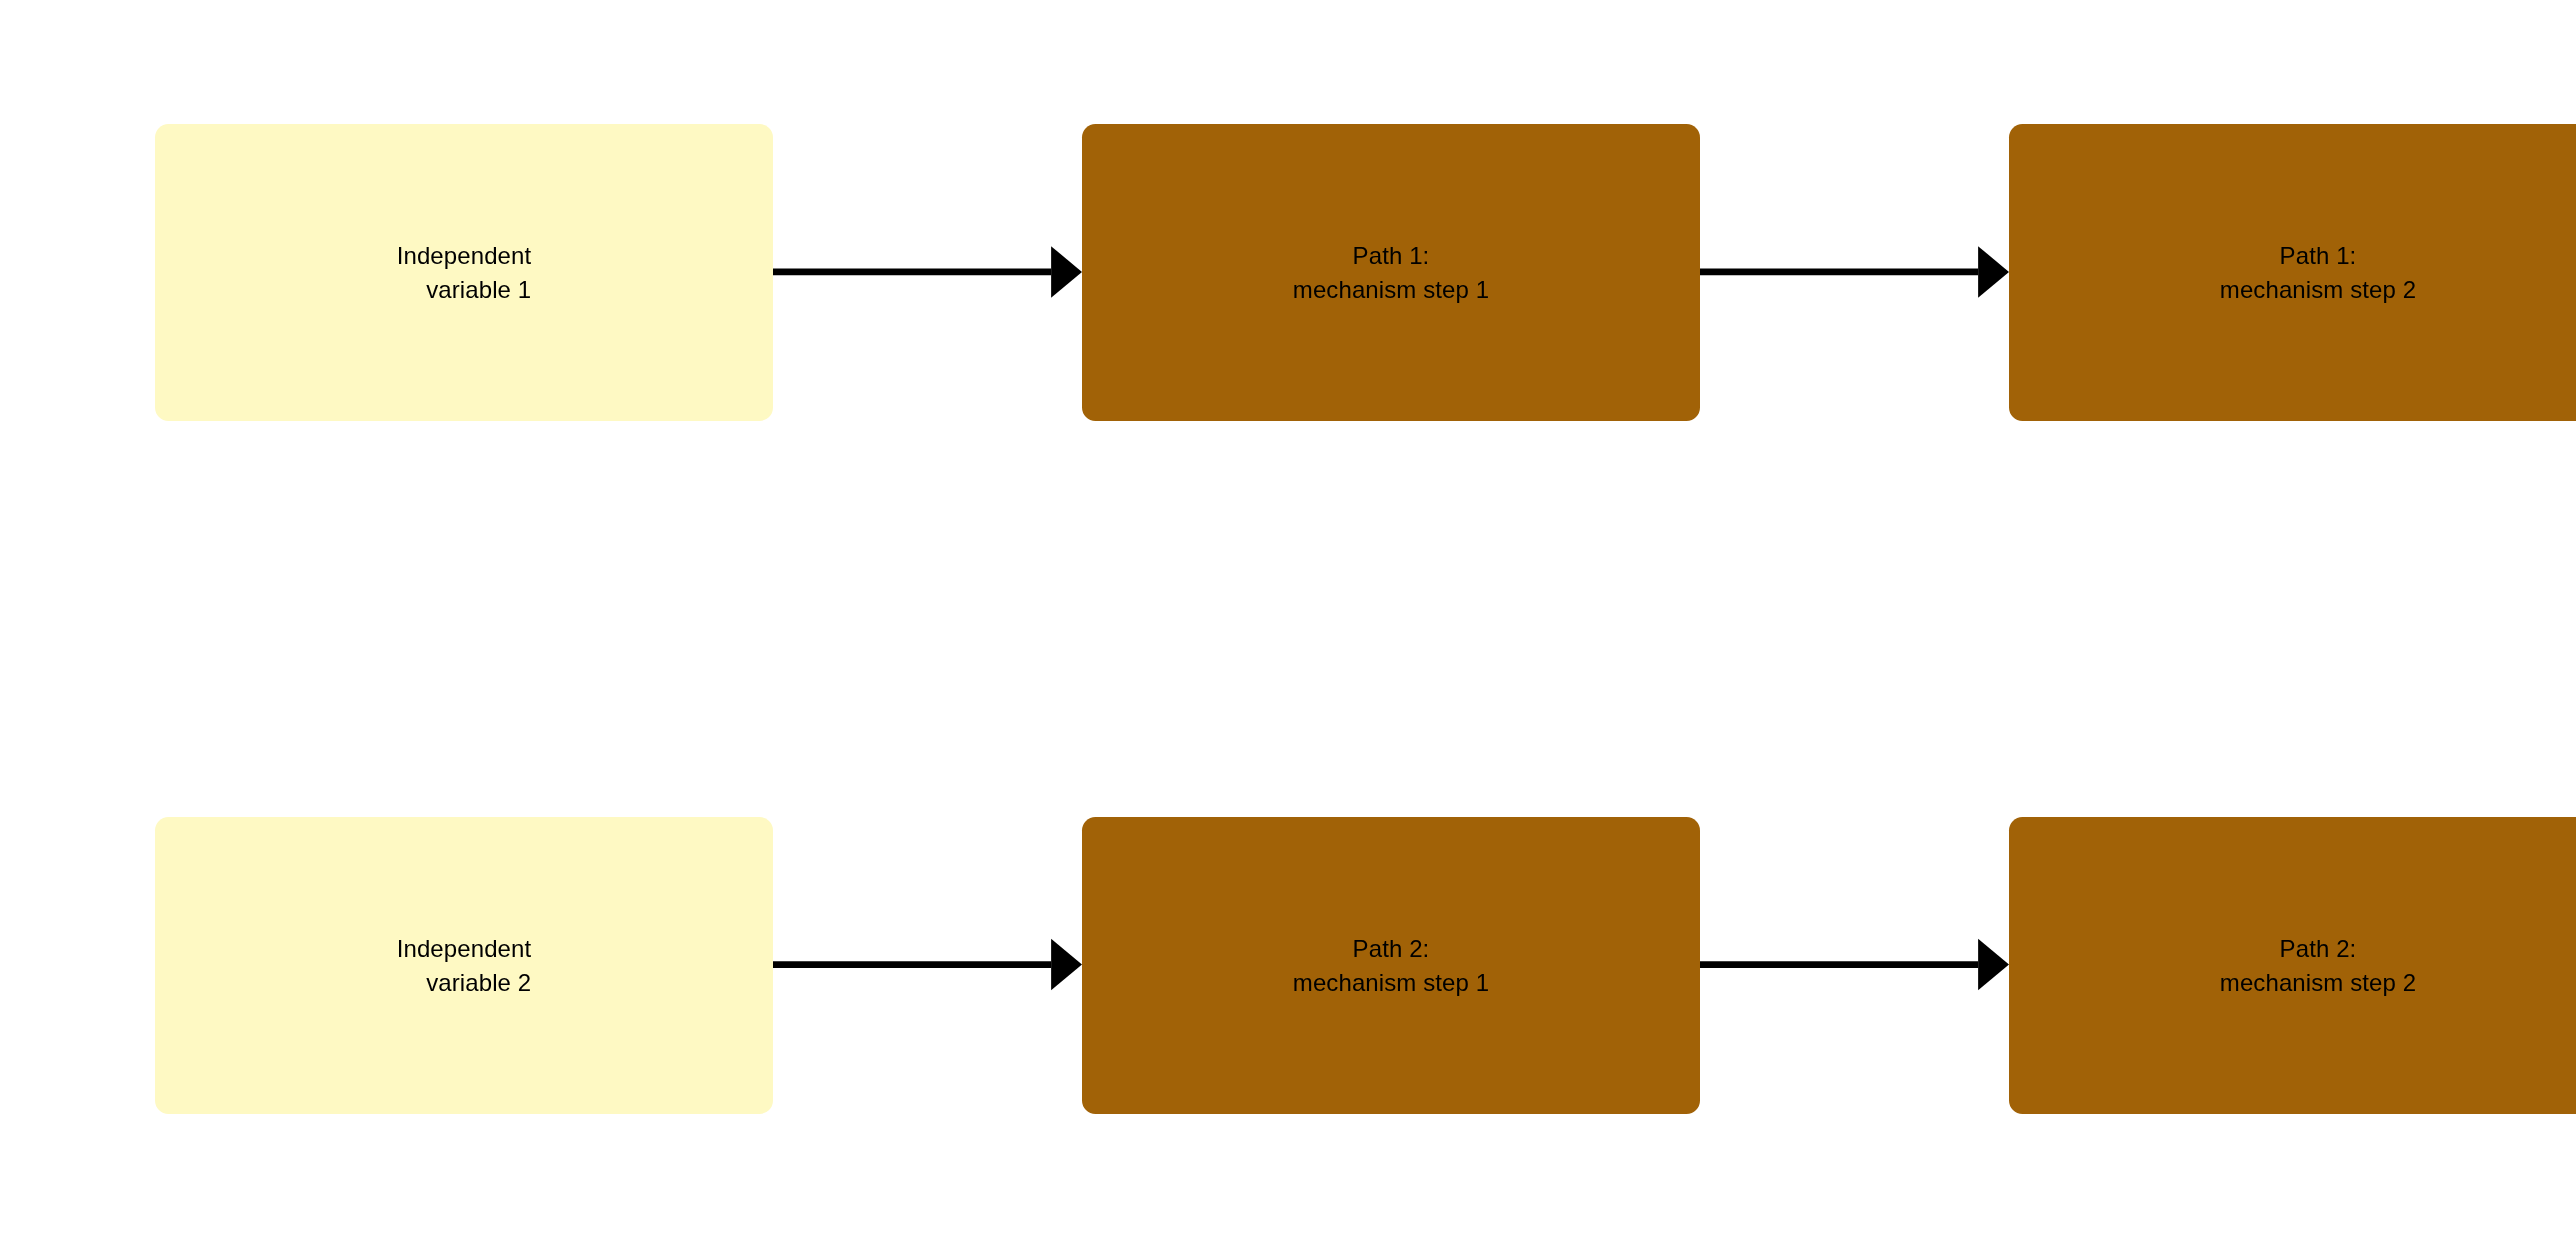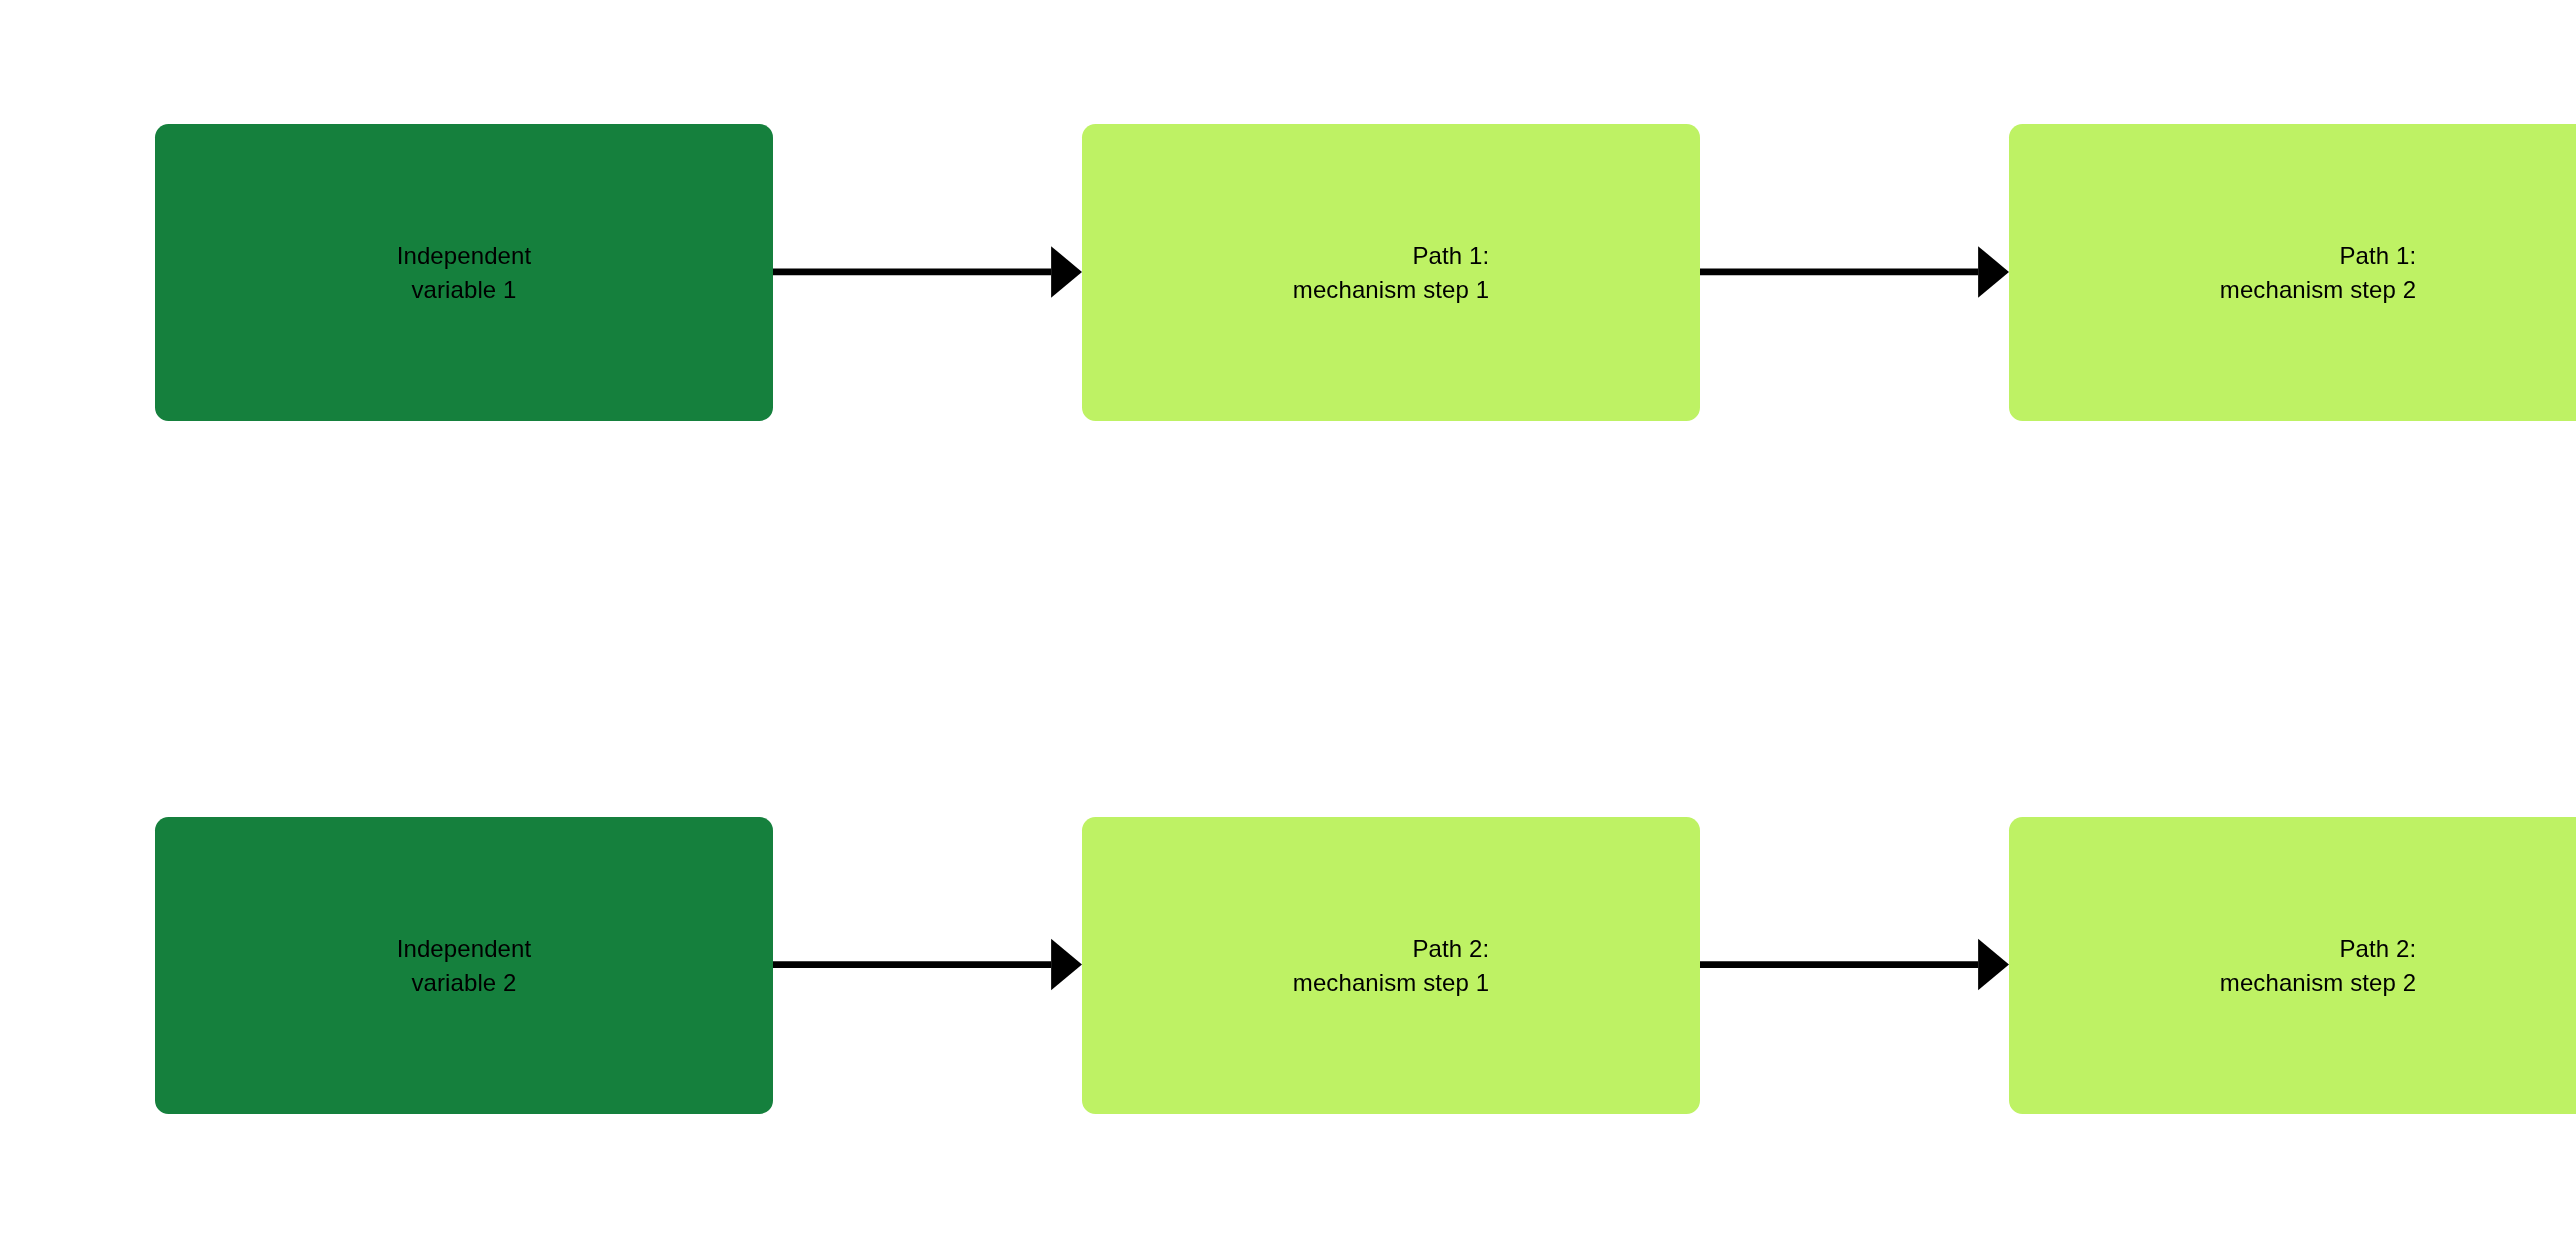--- a/index.html
+++ b/index.html
@@ -25,22 +25,22 @@
     justify-content: center;
     text-align: center;
     color: #000000;
     font-size: 24px;
     line-height: 1.38;
     font-weight: 400;
     letter-spacing: 0.1px;
     white-space: pre-line;
     user-select: none;
   }
-  .node.variable   { background: #15803d; }
-  .node.mechanism  { background: #bef264; text-align: right; }
+  .node.variable   { background: #fef9c3; text-align: right; }
+  .node.mechanism  { background: #a16207; }
 
   
   #node-iv1  { left: 155px;  top: 124px;  width: 618px; height: 297px; }
   #node-p1m1 { left: 1082px; top: 124px;  width: 618px; height: 297px; }
   #node-p1m2 { left: 2009px; top: 124px;  width: 618px; height: 297px; }
   
   #node-iv2  { left: 155px;  top: 817px; width: 618px; height: 297px; }
   #node-p2m1 { left: 1082px; top: 817px; width: 618px; height: 297px; }
   #node-p2m2 { left: 2009px; top: 817px; width: 618px; height: 297px; }
 

